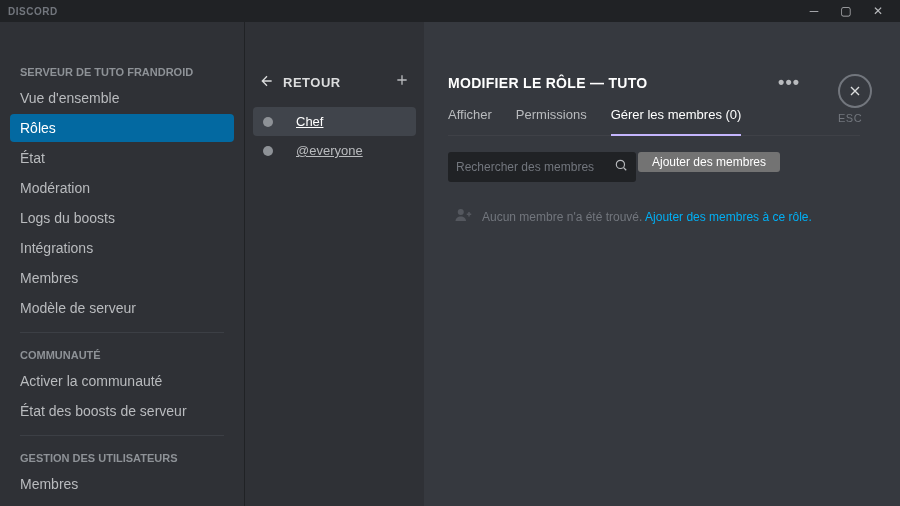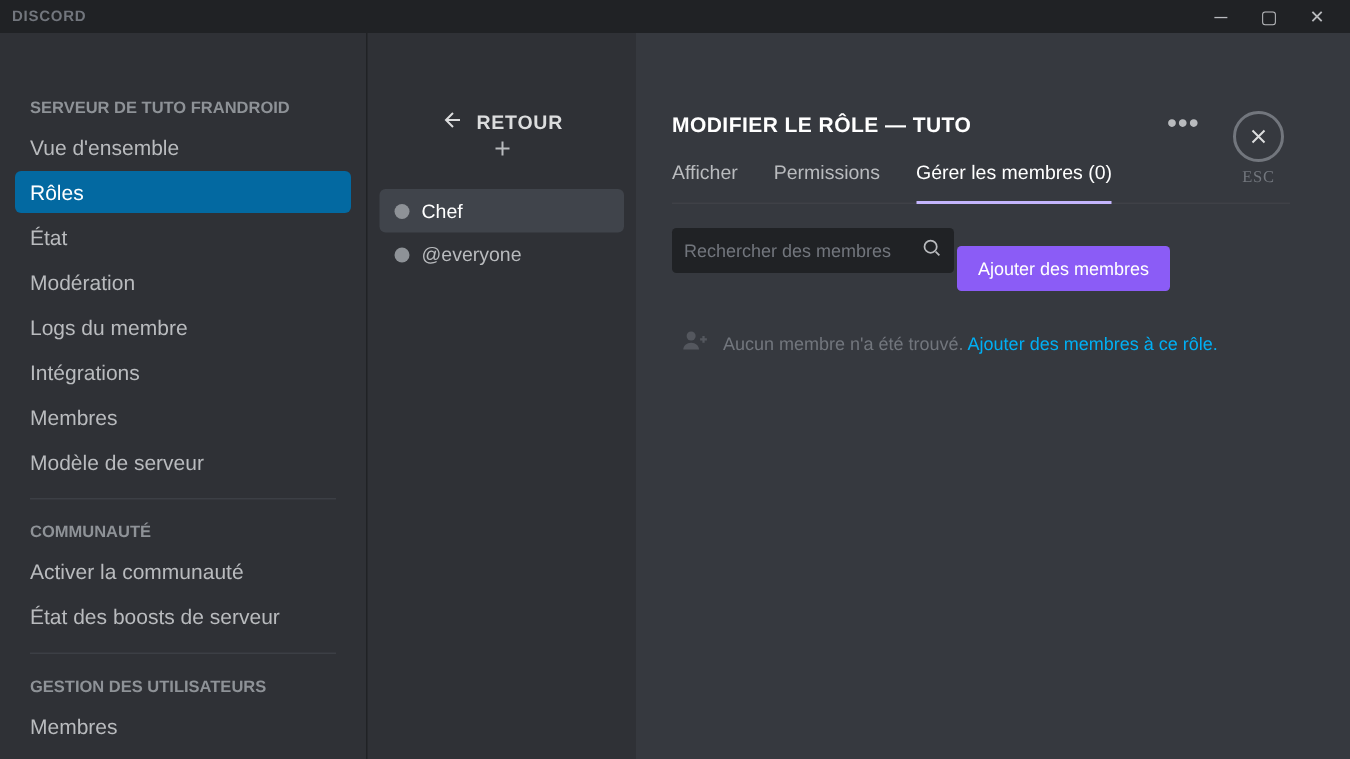--- a/index.html
+++ b/index.html
@@ -71,42 +71,42 @@
       width: 180px;
       background: #2f3136;
       border-left: 1px solid #202225;
       padding: 50px 8px 10px 8px;
     }
     .roles-header {
       display: flex;
       align-items: center;
       justify-content: space-between;
       padding: 0 6px 14px 6px;
-      flex-direction: column;
     }
     .back-btn {
       display: flex;
       align-items: center;
       gap: 8px;
       color: #dcddde;
       font-size: 13px;
       font-weight: 600;
       letter-spacing: 0.5px;
       cursor: pointer;
     }
     .plus-btn { color: #b9bbbe; font-size: 18px; cursor: pointer; }
     .role-item {
       display: flex;
       align-items: center;
-      gap: 8px;
+      gap: 23px;
       padding: 7px 10px;
       border-radius: 4px;
       font-size: 13px;
       color: #b9bbbe;
       cursor: pointer;
+      text-decoration: underline;
     }
     .role-item.selected { background: #40444b; color: #fff; }
     .role-dot {
       width: 10px; height: 10px; border-radius: 50%;
       background: #8e9297;
     }
     .main-panel {
       flex: 1;
       background: #36393f;
       padding: 50px 40px 20px 24px;
@@ -121,23 +121,21 @@
     .panel-title {
       font-size: 14px;
       font-weight: 700;
       color: #ffffff;
       letter-spacing: 0.3px;
     }
     .more-btn { color: #b9bbbe; font-size: 18px; font-weight: 700; letter-spacing: 1px; cursor: pointer; }
     .close-esc {
       position: absolute;
       top: 52px;
-      right: 44px;
-      text-align: center;
-      font-family: Liberation Serif, serif;
+      right: 28px;
     }
     .close-circle {
       width: 34px; height: 34px;
       border: 2px solid #72767d;
       border-radius: 50%;
       display: flex; align-items: center; justify-content: center;
       color: #dcddde;
       font-size: 16px;
       cursor: pointer;
       margin-bottom: 4px;
@@ -179,30 +177,29 @@
       flex: 1;
       background: transparent;
       border: none;
       outline: none;
       color: #dcddde;
       font-size: 12px;
     }
     .search-input::placeholder { color: #72767d; }
     .search-icon { color: #b9bbbe; }
     .add-members-btn {
-      background: #8b5cf6;
+      background: #737373;
       color: #ffffff;
       border: none;
       border-radius: 3px;
-      height: 30px;
+      height: 20px;
       padding: 0 14px;
       font-size: 12px;
       font-weight: 500;
       cursor: pointer;
-      margin-top: 12px;
     }
     .empty-state {
       display: flex;
       align-items: center;
       gap: 10px;
       font-size: 12px;
       color: #72767d;
       padding-left: 6px;
     }
     .empty-icon { width: 18px; height: 18px; opacity: 0.5; }
@@ -221,21 +218,21 @@
 </div>
 
 <div class="app-body">
 
   <div class="sidebar-left">
     <div class="section-header">SERVEUR DE TUTO FRANDROID</div>
     <div class="nav-item">Vue d'ensemble</div>
     <div class="nav-item active">Rôles</div>
     <div class="nav-item">État</div>
     <div class="nav-item">Modération</div>
-    <div class="nav-item">Logs du membre</div>
+    <div class="nav-item">Logs du boosts</div>
     <div class="nav-item">Intégrations</div>
     <div class="nav-item">Membres</div>
     <div class="nav-item">Modèle de serveur</div>
     <div class="divider"></div>
     <div class="section-header">COMMUNAUTÉ</div>
     <div class="nav-item">Activer la communauté</div>
     <div class="nav-item">État des boosts de serveur</div>
     <div class="divider"></div>
     <div class="section-header">GESTION DES UTILISATEURS</div>
     <div class="nav-item">Membres</div>

